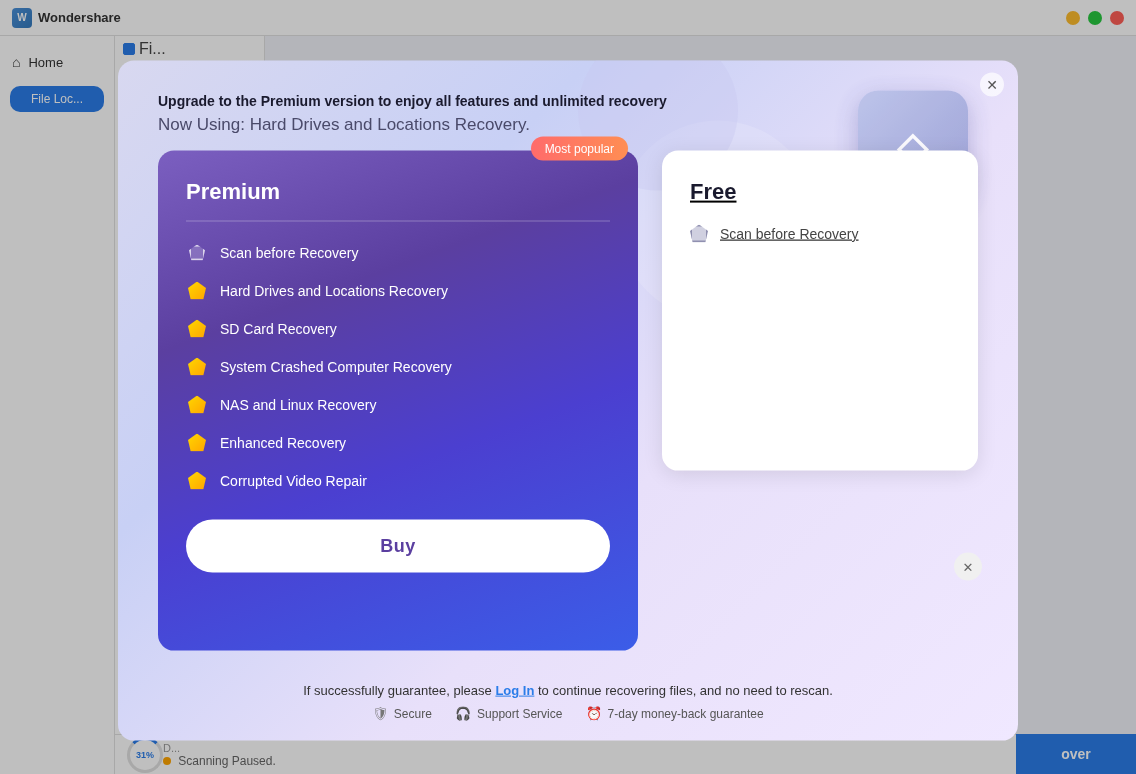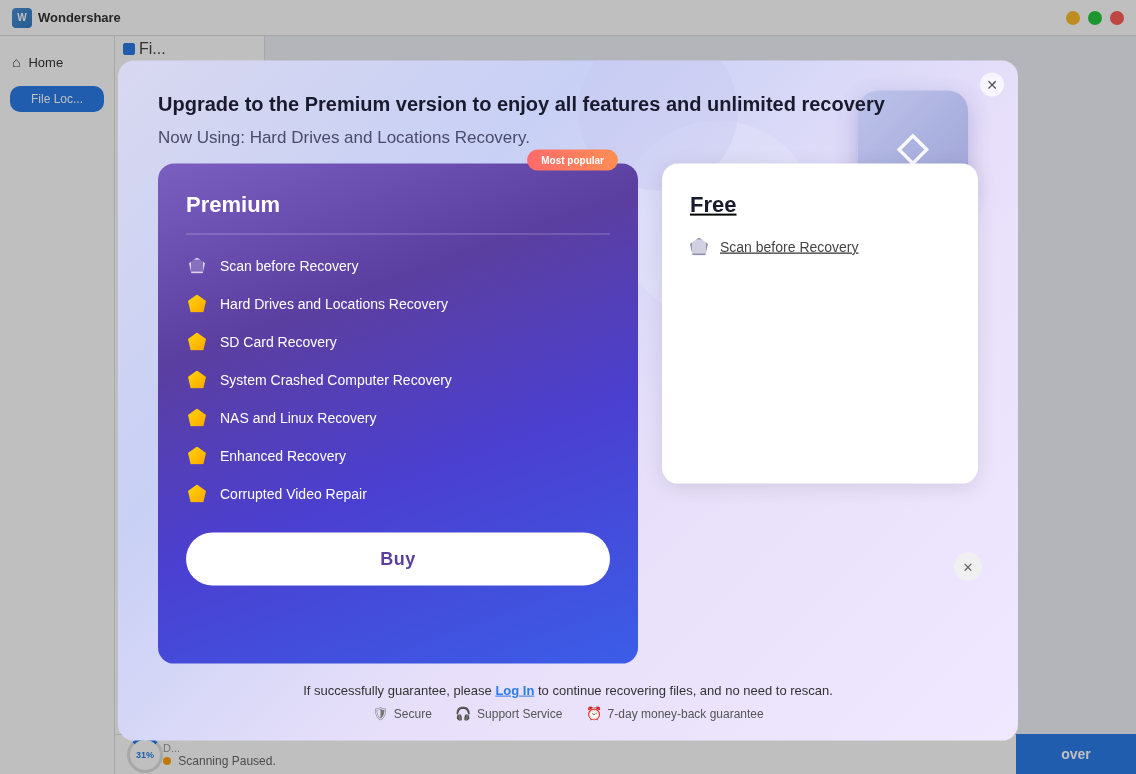--- a/index.html
+++ b/index.html
@@ -210,24 +210,24 @@
       justify-content: center;
       z-index: 10;
     }
 
     .modal-header {
       padding: 32px 40px 16px;
       position: relative;
       z-index: 5;
     }
     .modal-header h1 {
-      font-size: 20px;
+      font-size: 14px;
       font-weight: 700;
       color: #1a1a2e;
-      margin-bottom: 12px;
+      margin-bottom: 6px;
     }
     .modal-header p {
       font-size: 17px;
       color: #4a4a6a;
     }
 
     
     .cards-container {
       display: flex;
       gap: 24px;
@@ -244,25 +244,25 @@
       min-height: 500px;
       background: linear-gradient(160deg, #7b5fc0 0%, #5b3fa0 30%, #4b3fd0 60%, #3b5de8 100%);
       border-radius: 16px;
       padding: 28px 28px 24px;
       position: relative;
       flex-shrink: 0;
     }
 
     .most-popular-badge {
       position: absolute;
-      top: -14px; right: 20px;
+      top: -14px; right: 10px;
       background: linear-gradient(90deg, #ff6b6b, #ff8e53);
       color: white;
-      font-size: 10px;
-      font-weight: 700;
+      font-size: 12px;
+      font-weight: 400;
       padding: 5px 14px;
       border-radius: 12px;
     }
 
     .premium-title {
       font-size: 22px;
       font-weight: 700;
       color: white;
       margin-bottom: 20px;
       padding-bottom: 16px;

